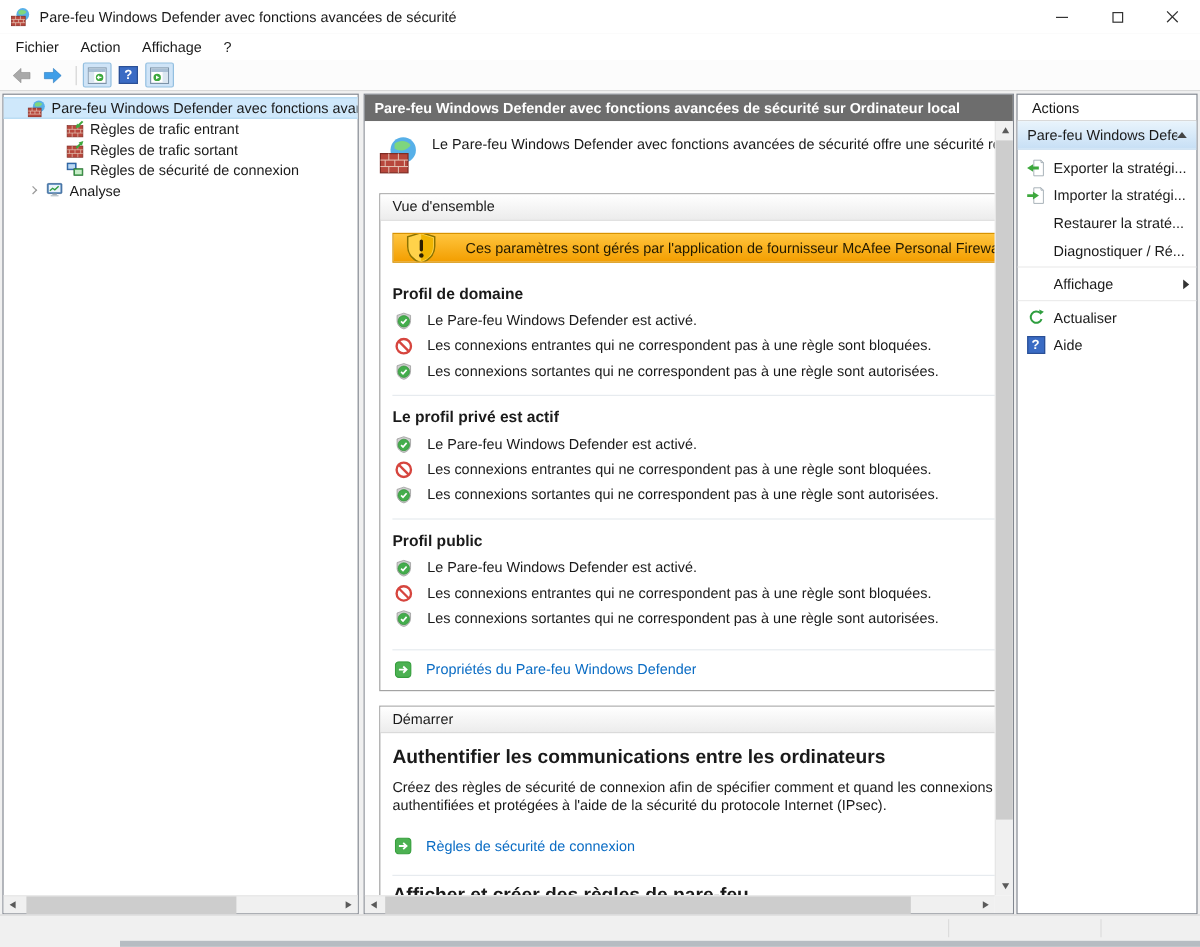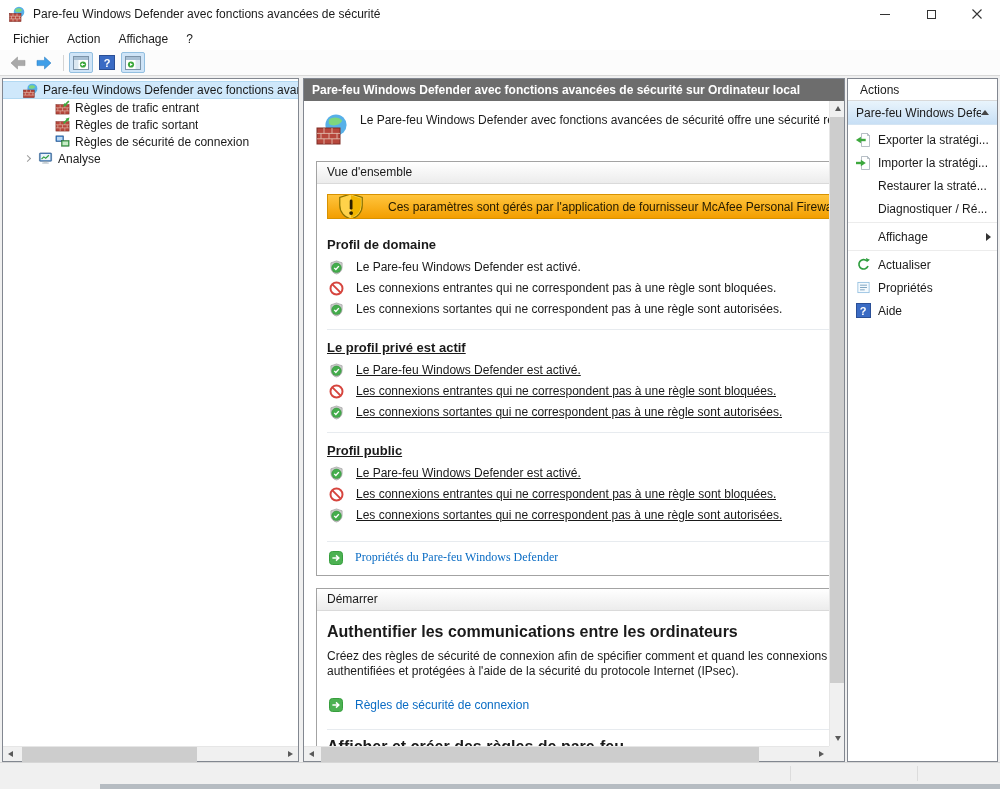--- a/index.html
+++ b/index.html
@@ -84,28 +84,28 @@
   .groupbox-header { background:linear-gradient(#ffffff,#ececec); border-bottom:1px solid #dadada;
     padding:3px 10px 4px; }
   .groupbox-body { padding:4px 10px 8px; }
 
   .banner { position:relative; height:25px; background:linear-gradient(#ffc53e,#f39e00);
     border:1px solid #d89200; display:flex; align-items:center; margin:6px 0 8px 0;
     padding-left:60px; color:#221a00; white-space:nowrap; overflow:hidden; }
   .banner .warn-ic { position:absolute; left:8px; top:-3px; }
 
   .sec { padding:2px 0 6px; }
-  .sec + .sec { border-top:1px solid #e7ebef;text-decoration:underline; }
+  .sec + .sec { border-top:1px solid #e7ebef; }
   .sec-title { font-weight:bold; font-size:13px; margin:8px 0 8px; }
   .status-row { display:flex; align-items:flex-start; height:21px; }
   .status-row svg { margin:0 12px 0 2px; flex:0 0 auto; }
   .status-text { white-space:nowrap; overflow:hidden; }
 
   .link-row { display:flex; align-items:center; height:26px; border-top:1px solid #e7ebef;
-    margin-top:6px; padding-top:6px;font-family:Liberation Serif, serif; }
+    margin-top:6px; padding-top:6px; }
   .link-row svg { margin:0 12px 0 2px; flex:0 0 auto; }
   .link-text { color:#0a6cc4; white-space:nowrap; overflow:hidden; }
 
   .gs-heading { font-weight:bold; font-size:16px; margin:8px 0 8px; }
   .para-line { line-height:15px; white-space:nowrap; overflow:hidden; }
   .gs-divider { height:1px; background:#e7ebef; margin:12px 0 4px; }
   .gs-linkrow { display:flex; align-items:center; height:24px; margin:14px 0 2px; }
   .gs-linkrow svg { margin:0 12px 0 2px; flex:0 0 auto; }
 
   
@@ -480,29 +480,20 @@
       <span class="ai-icon">
         <svg width="15" height="15" viewBox="0 0 16 16">
           <path d="M12.8 9.6A5 5 0 1 1 11.6 4.2" fill="none" stroke="#2f9e3f" stroke-width="1.8"></path>
           <path d="M10.6 1l4.2 1.9-3.3 2.7z" fill="#2f9e3f"></path>
         </svg>
       </span>
       <span class="ai-label">Actualiser</span>
     </div>
     <div class="action-item">
       <span class="ai-icon">
-        <svg width="15" height="15" viewBox="0 0 16 16">
-          <rect x="2" y="2.5" width="12" height="11" fill="#f4fafe" stroke="#86b7dc" stroke-width="0.8"></rect>
-          <path d="M4.3 5.5h7.4M4.3 8h7.4M4.3 10.5h5" stroke="#6b95b5" stroke-width="0.9" fill="none"></path>
-        </svg>
-      </span>
-      <span class="ai-label">Propriétés</span>
-    </div>
-    <div class="action-item">
-      <span class="ai-icon">
         <div class="help-sq" style="width:15px;height:15px;">?</div>
       </span>
       <span class="ai-label">Aide</span>
     </div>
   </div>
 </div>
 
 <div class="statusbar">
   <div class="status-div" style="left:790px;"></div>
   <div class="status-div" style="left:917px;"></div>

